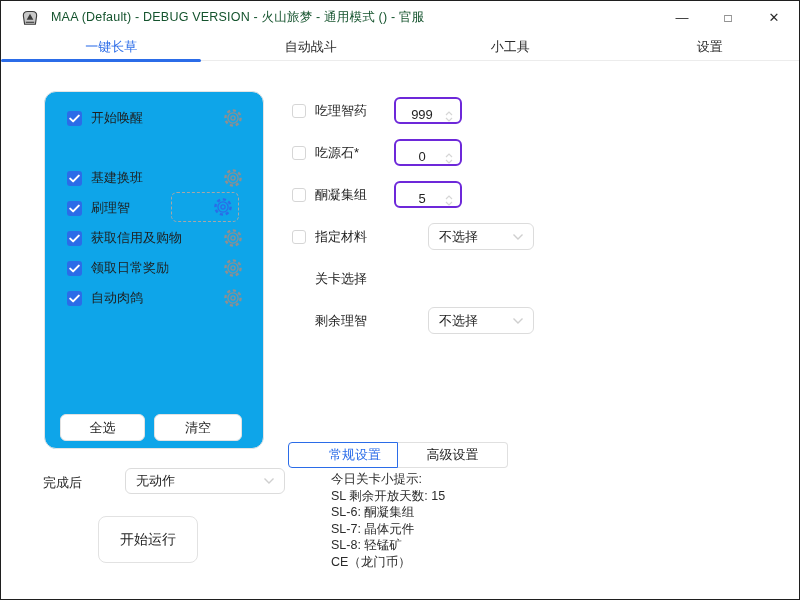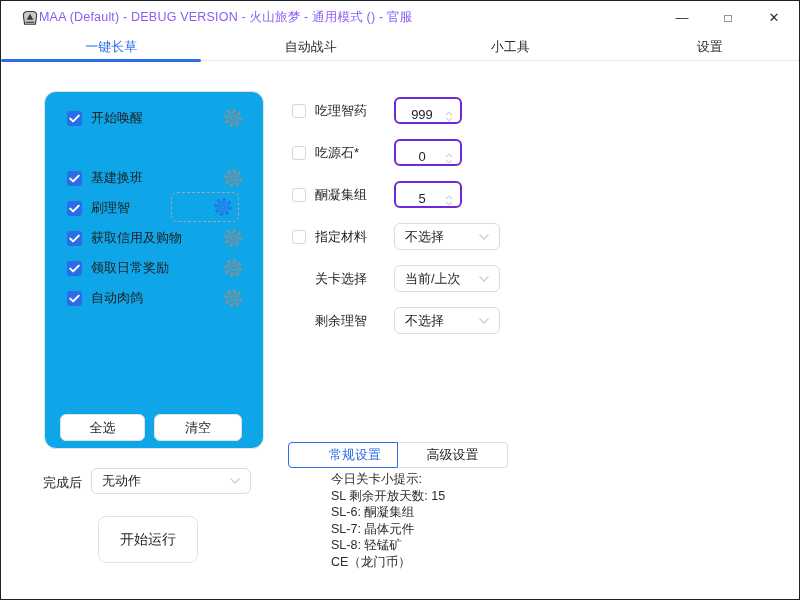--- a/index.html
+++ b/index.html
@@ -5,21 +5,21 @@
   :root { --accent:#2b6ce8; }
   * { box-sizing:border-box; margin:0; padding:0; }
   body { font-family:"Liberation Sans","DejaVu Sans",sans-serif; background:#888; }
   .window { position:relative; width:800px; height:600px; background:#fff;
             border:1px solid #1f1f1f; overflow:hidden; }
 
   
   .titlebar { position:absolute; top:0; left:0; right:0; height:33px;
               display:flex; align-items:center; background:#fff; }
   .app-icon { margin-left:20px; width:18px; height:18px; display:flex; }
-  .title-text { margin-left:0; font-size:12.5px; color:#8b5cf6; letter-spacing:0.2px; }
+  .title-text { margin-left:12px; font-size:12.5px; color:#14532d; letter-spacing:0.2px; }
   .win-controls { position:absolute; right:2px; top:0; height:33px; display:flex; }
   .win-btn { width:46px; height:33px; display:flex; align-items:center;
              justify-content:center; font-size:13px; color:#2b2b2b; cursor:default; }
   .win-btn.max { font-size:12px; }
 
   
   .tabbar { position:absolute; top:33px; left:0; right:0; height:27px;
             display:flex; border-bottom:1px solid #ececec; }
   .tab { width:25%; text-align:center; font-size:13px; color:#2a2a2a;
          line-height:25px; position:relative;padding-left:21px; }
@@ -43,21 +43,21 @@
                align-items:center; justify-content:flex-end; padding-right:5px; }
   .panel-btn { position:absolute; top:322px; height:27px; border:1px solid #e2e2e2;
                border-radius:6px; background:#fff; font-size:13px; color:#1f1f1f;
                display:flex; align-items:center; justify-content:center; }
   .btn-select-all { left:15px; width:85px; }
   .btn-clear { left:109px; width:88px; }
 
   
   .after-label { position:absolute; left:42px; top:473px; font-size:13px; color:#1f1f1f; }
   .select { border:1px solid #dcdcdc; border-radius:6px; display:flex; align-items:center;
-            padding:0 9px 0 10px; font-size:13px; color:#1f1f1f; background:#fff; }
+            padding:0 9px 0 10px; font-size:13px; color:#1f1f1f; background:#fff;margin-left:34px; }
   .select .chev { margin-left:auto; color:#cfcfcf; display:flex; }
   .after-select { position:absolute; left:90px; top:467px; width:160px; height:26px; }
   .start-btn { position:absolute; left:97px; top:515px; width:100px; height:47px;
                border:1px solid #e2e2e2; border-radius:8px; background:#fff; font-size:14px;
                color:#1f1f1f; display:flex; align-items:center; justify-content:center; }
 
   
   .fight-row { position:absolute; left:291px; height:27px; width:215px;
                display:flex; align-items:center; }
   .cbx-un { width:14px; height:14px; min-width:14px; border:1px solid #d6d6d6;
@@ -285,28 +285,20 @@
           <svg width="12" height="8" viewBox="0 0 12 8">
             <path d="M1.5 1.5 L6 6 L10.5 1.5" stroke="currentColor" stroke-width="1.4" fill="none"></path>
           </svg>
         </span>
     </div>
   </div>
 
   <div class="fight-row" style="top:264px">
     <span class="cbx-un hidden"></span>
     <span class="f-label">关卡选择</span>
-    <div class="select sel-r">
-      <span>当前/上次</span>
-      <span class="chev">
-          <svg width="12" height="8" viewBox="0 0 12 8">
-            <path d="M1.5 1.5 L6 6 L10.5 1.5" stroke="currentColor" stroke-width="1.4" fill="none"></path>
-          </svg>
-        </span>
-    </div>
   </div>
 
   <div class="fight-row" style="top:306px">
     <span class="cbx-un hidden"></span>
     <span class="f-label">剩余理智</span>
     <div class="select sel-r">
       <span>不选择</span>
       <span class="chev">
           <svg width="12" height="8" viewBox="0 0 12 8">
             <path d="M1.5 1.5 L6 6 L10.5 1.5" stroke="currentColor" stroke-width="1.4" fill="none"></path>

